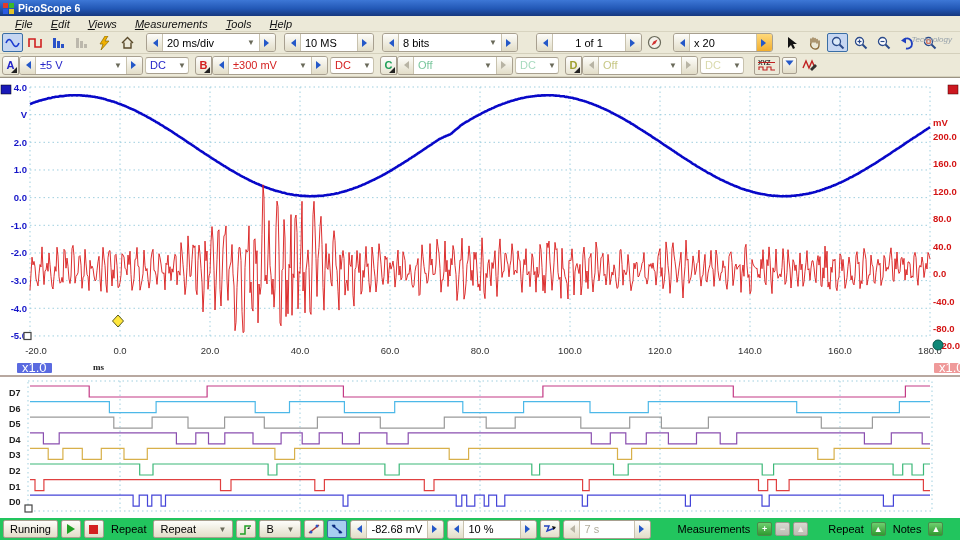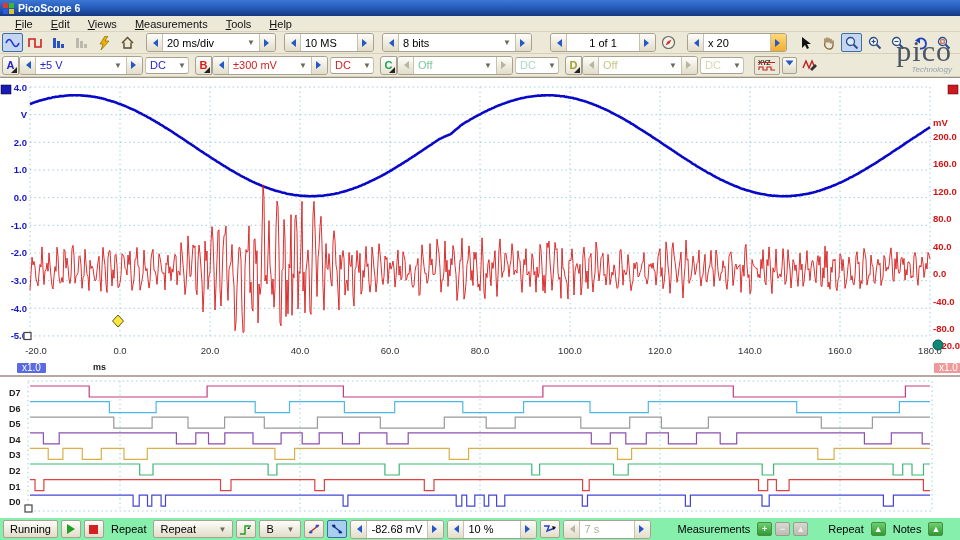--- a/index.html
+++ b/index.html
@@ -7,21 +7,21 @@
     -webkit-font-smoothing:antialiased;}
   *{box-sizing:border-box;}
   
   .titlebar{height:16px;background:linear-gradient(180deg,#3d77d6 0%,#2257b5 55%,#16387e 100%);
     display:flex;align-items:center;padding-left:3px;color:#fff;font-weight:bold;font-size:10.5px;}
   .appicon{width:11px;height:11px;margin-right:4px;position:relative;flex:none;}
   .appicon i{position:absolute;width:5px;height:5px;}
   
   .menubar{height:16px;background:#ece9d8;display:flex;align-items:center;padding-left:6px;
     border-bottom:1px solid #d8d4c0;}
-  .menubar .mi{padding:1px 9px;color:#111;}
+  .menubar .mi{padding:1px 9px;color:#111;font-style:italic;}
   .menubar .mi u{text-decoration:underline;}
   
   .toolbar{height:22px;background:#ece9d8;display:flex;align-items:center;gap:2px;
     padding:1px 2px;border-bottom:1px solid #d4d0bc;position:relative;}
   .toolbar2{height:23px;}
   .tbtn{width:21px;height:19px;border:1px solid #ece9d8;border-radius:2px;display:flex;
     align-items:center;justify-content:center;background:#ece9d8;flex:none;}
   .tbtn.active{background:#c6d6f1;border-color:#3a6ea5;}
   .grp{display:flex;align-items:center;border:1px solid #a8a090;border-radius:3px;
     background:#e4e0cf;height:19px;overflow:hidden;flex:none;}
@@ -37,30 +37,30 @@
   .chan-btn{width:17px;height:19px;background:linear-gradient(180deg,#fefefe,#e8e4d2);
     border:1px solid #a8a090;border-radius:3px 0 0 3px;display:flex;align-items:center;
     justify-content:center;font-weight:bold;position:relative;flex:none;}
   .chan-btn:after{content:"";position:absolute;right:1px;bottom:1px;border:3px solid transparent;
     border-right-color:#222;border-bottom-color:#222;}
   .sep{width:4px;flex:none;}
   
   .scopewrap{height:298px;background:#fff;position:relative;border-top:1px solid #9a9384;}
   .digwrap{height:142px;background:#fff;position:relative;border-top:2px solid #b8a8a0;}
   svg{display:block;}
-  .badge{position:absolute;font-size:10px;color:#fff;padding:0 5px;border-radius:1px;line-height:10px;}
+  .badge{position:absolute;font-size:13px;color:#fff;padding:0 5px;border-radius:1px;line-height:10px;}
   .badge.blue{background:#5a6ae0;}
   .badge.red{background:#ef9a9a;color:#fff;}
-  .mslabel{position:absolute;font-size:9px;color:#222;font-weight:bold;}
+  .mslabel{position:absolute;font-size:9px;color:#222;font-weight:bold;font-family:Liberation Serif, serif;}
   
   .logo{position:absolute;right:8px;top:36px;width:110px;text-align:right;line-height:1;pointer-events:none;}
   .logo .p{font-family:"Liberation Serif",serif;font-size:30px;color:#4c5662;letter-spacing:1px;}
   .logo .t{font-size:8px;color:#97a2ab;font-style:italic;margin-top:0px;}
   
-  .statusbar{height:23px;background:#86efac;border-top:1px solid #fff;
+  .statusbar{height:23px;background:#22c55e;border-top:1px solid #fff;
     box-shadow:0 -1px 0 #b8b4a4;display:flex;align-items:center;gap:3px;padding:0 3px;}
   .sbtn{height:18px;border:1px solid #a8a090;border-radius:2px;background:linear-gradient(180deg,#fdfdfa,#e2ddc8);
     display:flex;align-items:center;justify-content:center;padding:0 6px;flex:none;}
   .sbtn.sq{width:20px;padding:0;}
   .sbtn.blue{background:#a8cef0;border-color:#3a6ea5;}
   .slabel{padding:0 4px;flex:none;}
   .gbtn{width:15px;height:14px;border:1px solid #4a8a4a;background:linear-gradient(180deg,#6fcf6f,#2f9a2f);
     color:#fff;font-size:9px;font-weight:bold;display:flex;align-items:center;justify-content:center;
     border-radius:2px;flex:none;}
   .gbtn.gray{background:linear-gradient(180deg,#d8d8d0,#bcbcb2);border-color:#9a9a8e;color:#efefe8;}
@@ -146,21 +146,21 @@
     <span class="field" style="width:58px">10 MS</span>
     <span class="spin">
         <i class="tri-r"></i>
       </span>
   </span>
   <span class="sep"></span>
   <span class="grp">
     <span class="spin">
         <i class="tri-l"></i>
       </span>
-    <span class="field combo" style="width:118px">
+    <span class="field combo" style="width:104px">
       <span>8 bits</span>
         <span class="car">▼</span>
       </span>
     <span class="spin">
         <i class="tri-r"></i>
       </span>
   </span>
   <span style="width:14px"></span>
   <span class="grp">
     <span class="spin">
@@ -325,21 +325,20 @@
       <span class="tbtn">
         <svg width="16" height="14">
           <path d="M1 10 L4 3 L7 10 L10 3 L13 10" fill="none" stroke="#c02020" stroke-width="1.4"></path>
           <polygon points="10,13 15,8 13,6 8,11" fill="#333"></polygon>
         </svg>
       </span>
     </span>
   </div>
 
 <div class="logo">
-  <div class="p">pico</div>
   <div class="t">Technology</div>
 </div>
 
 <div class="scopewrap">
   <svg id="scope-svg" width="960" height="297">
       <line x1="30" y1="9" x2="30" y2="257.94" stroke="#9fcfdf" stroke-width="1" stroke-dasharray="1.5,3"></line>
       <line x1="120" y1="9" x2="120" y2="257.94" stroke="#9fcfdf" stroke-width="1" stroke-dasharray="1.5,3"></line>
       <line x1="210" y1="9" x2="210" y2="257.94" stroke="#9fcfdf" stroke-width="1" stroke-dasharray="1.5,3"></line>
       <line x1="300" y1="9" x2="300" y2="257.94" stroke="#9fcfdf" stroke-width="1" stroke-dasharray="1.5,3"></line>
       <line x1="390" y1="9" x2="390" y2="257.94" stroke="#9fcfdf" stroke-width="1" stroke-dasharray="1.5,3"></line>

